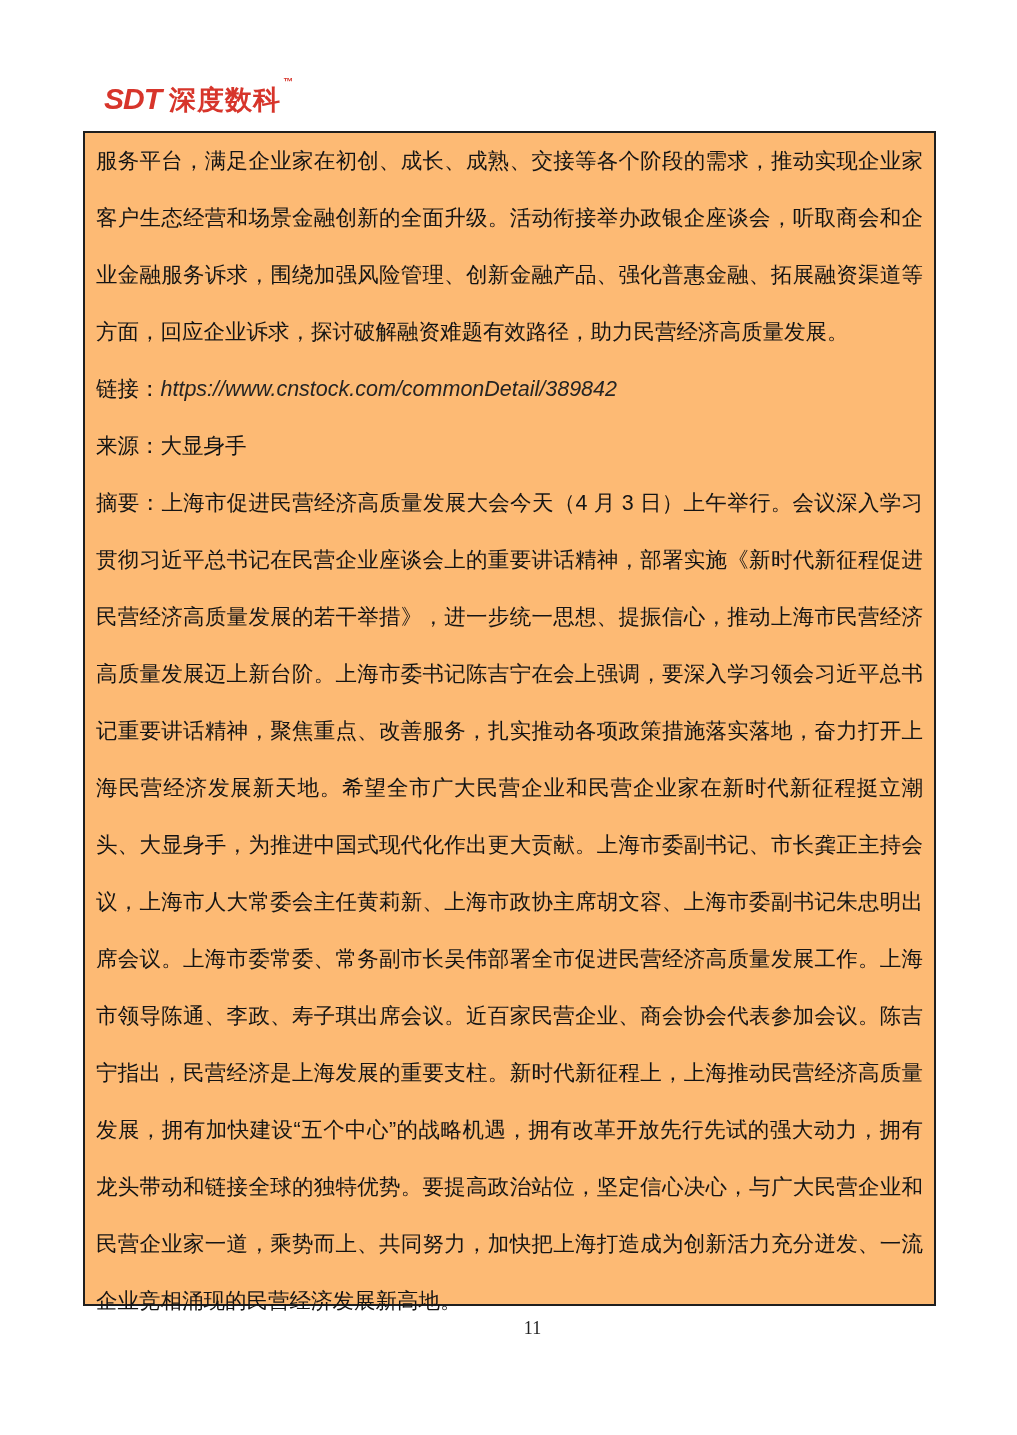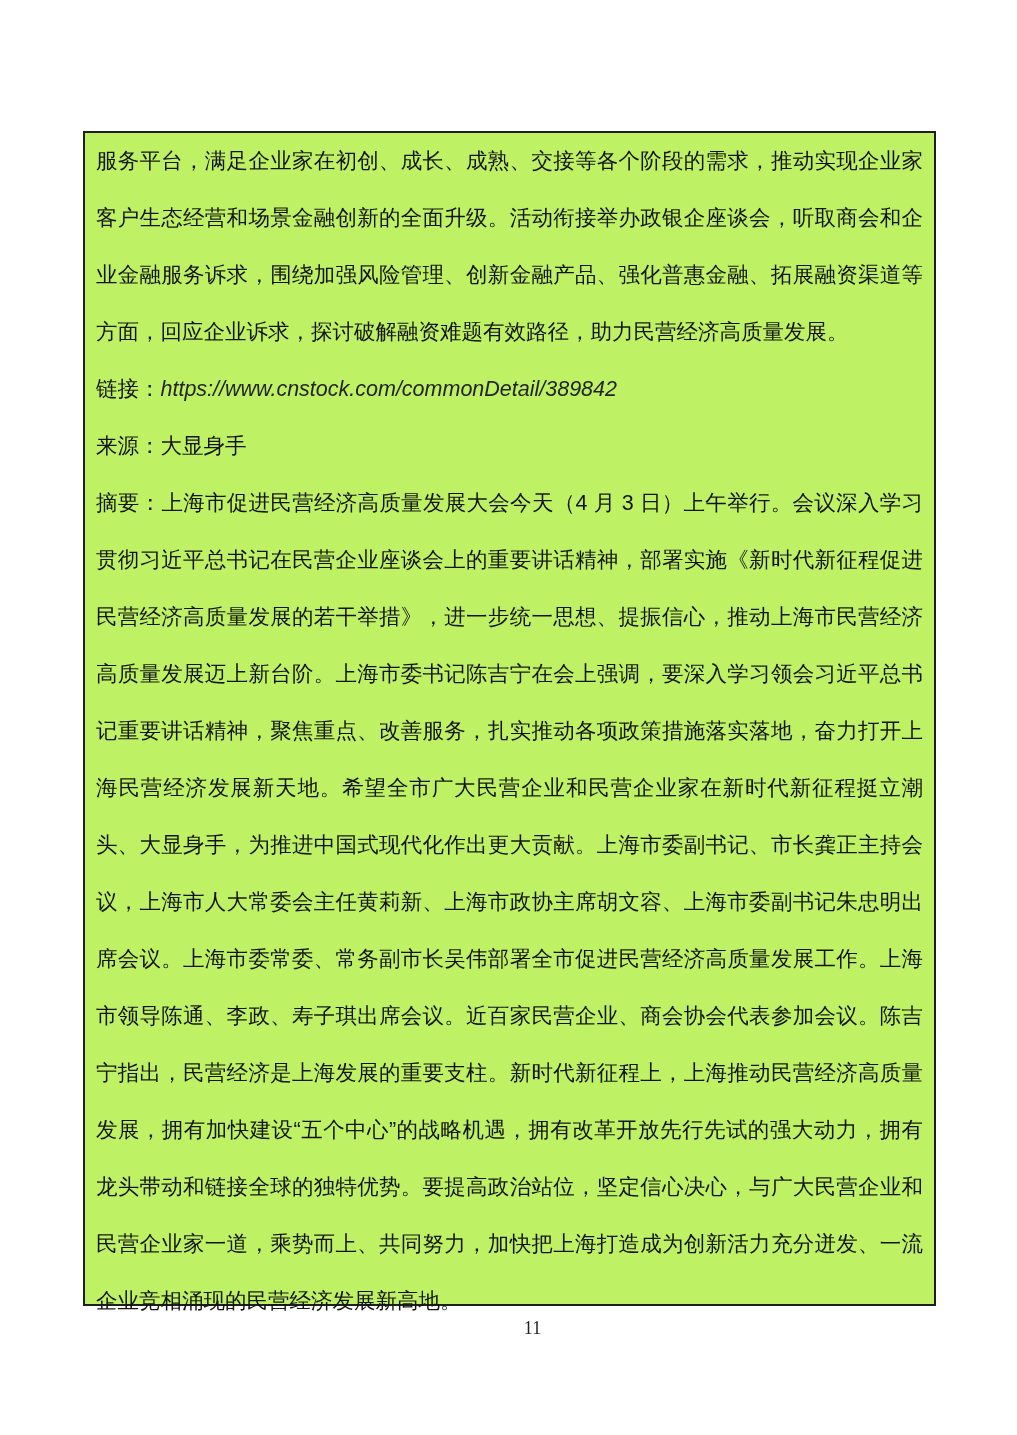--- a/index.html
+++ b/index.html
@@ -39,21 +39,21 @@
   }
   
   .content-box {
     position: absolute;
     left: 83px;
     top: 131px;
     width: 853px;
     height: 1175px;
     border: 2px solid #1f1f1f;
     padding: 0 11px 12px 11px;
-    background: #bef264;
+    background: #fdba74;
   }
   .content-box p,
   .content-box .line {
     font-size: 21.5px;
     line-height: 57px;
     text-align: justify;
     color: #141414;
   }
   .bold { font-weight: normal; }
   .item-number { font-weight: bold; color: #101010; }
@@ -76,20 +76,23 @@
     font-size: 18px;
     color: #222;
     margin-left: 24px;
   }
 </style>
 </head>
 <body>
 
 <div class="page">
 
+  <div class="logo" style="color: rgb(215, 53, 43);">
+    <span class="brand">SDT</span><span>深度数科</span><span class="tm">™</span>
+  </div>
 
   <div class="content-box" style="border-color: rgb(31, 31, 31);">
 
     <p>服务平台，满足企业家在初创、成长、成熟、交接等各个阶段的需求，推动实现企业家客户生态经营和场景金融创新的全面升级。活动衔接举办政银企座谈会，听取商会和企业金融服务诉求，围绕加强风险管理、创新金融产品、强化普惠金融、拓展融资渠道等方面，回应企业诉求，探讨破解融资难题有效路径，助力民营经济高质量发展。</p>
 
 
     <p class="line">
       <span class="bold">链接：</span><span class="url-text">https://www.cnstock.com/commonDetail/389842</span>
     </p>
 

